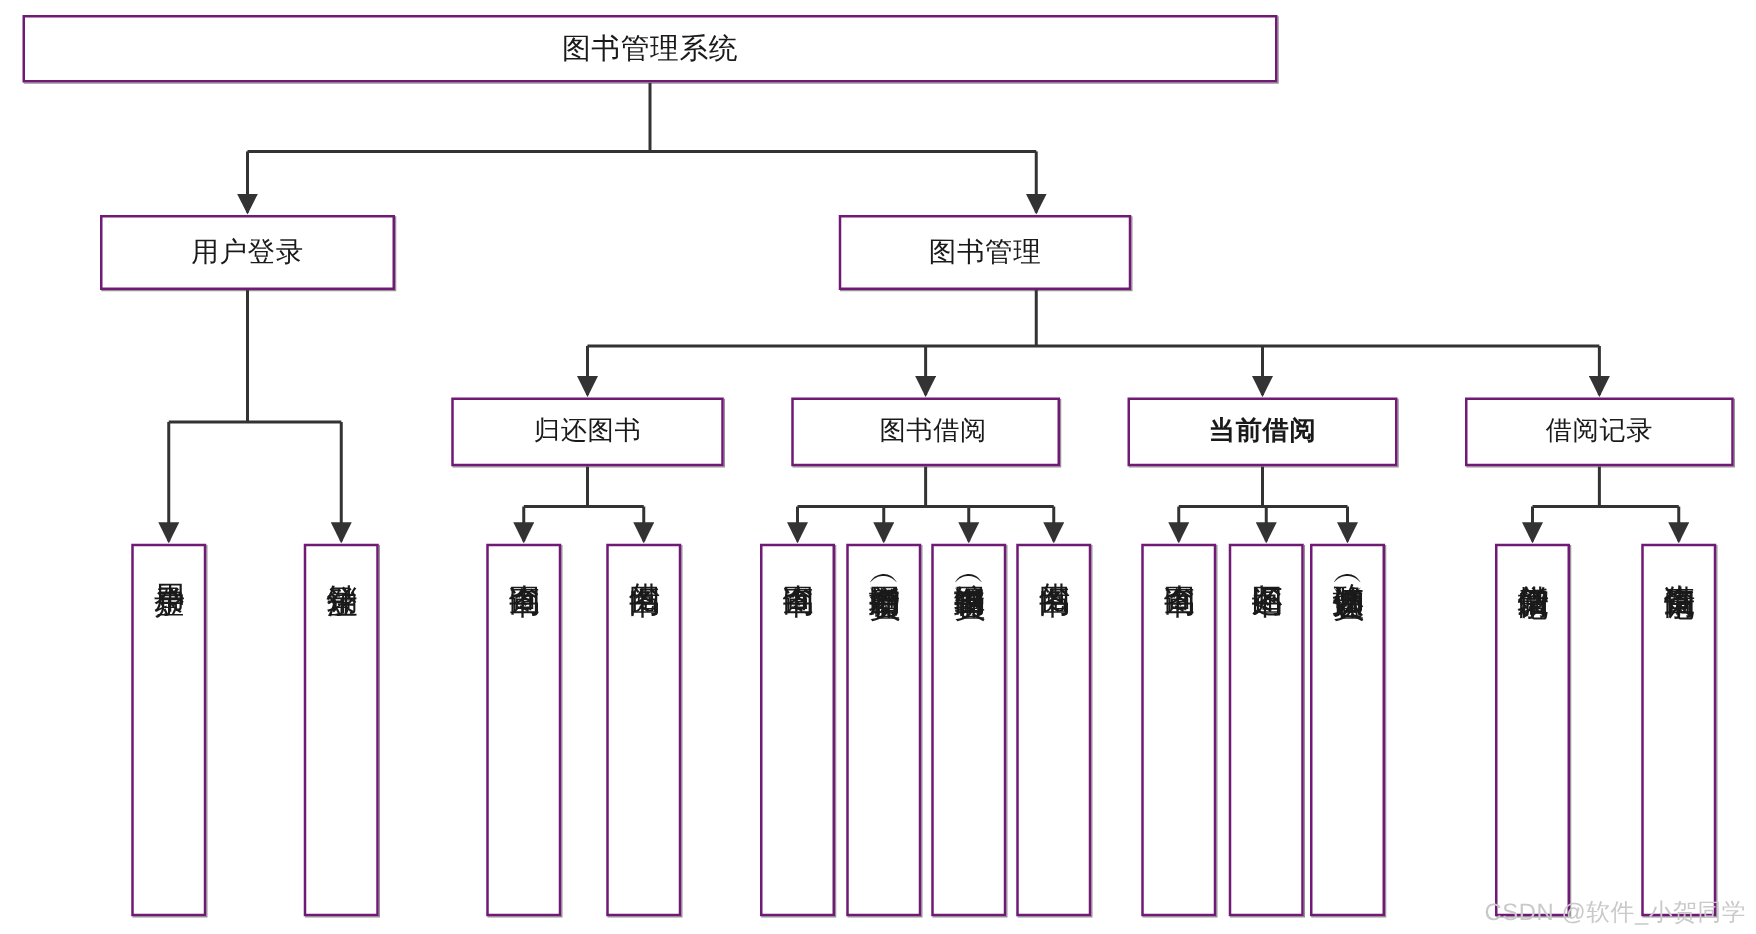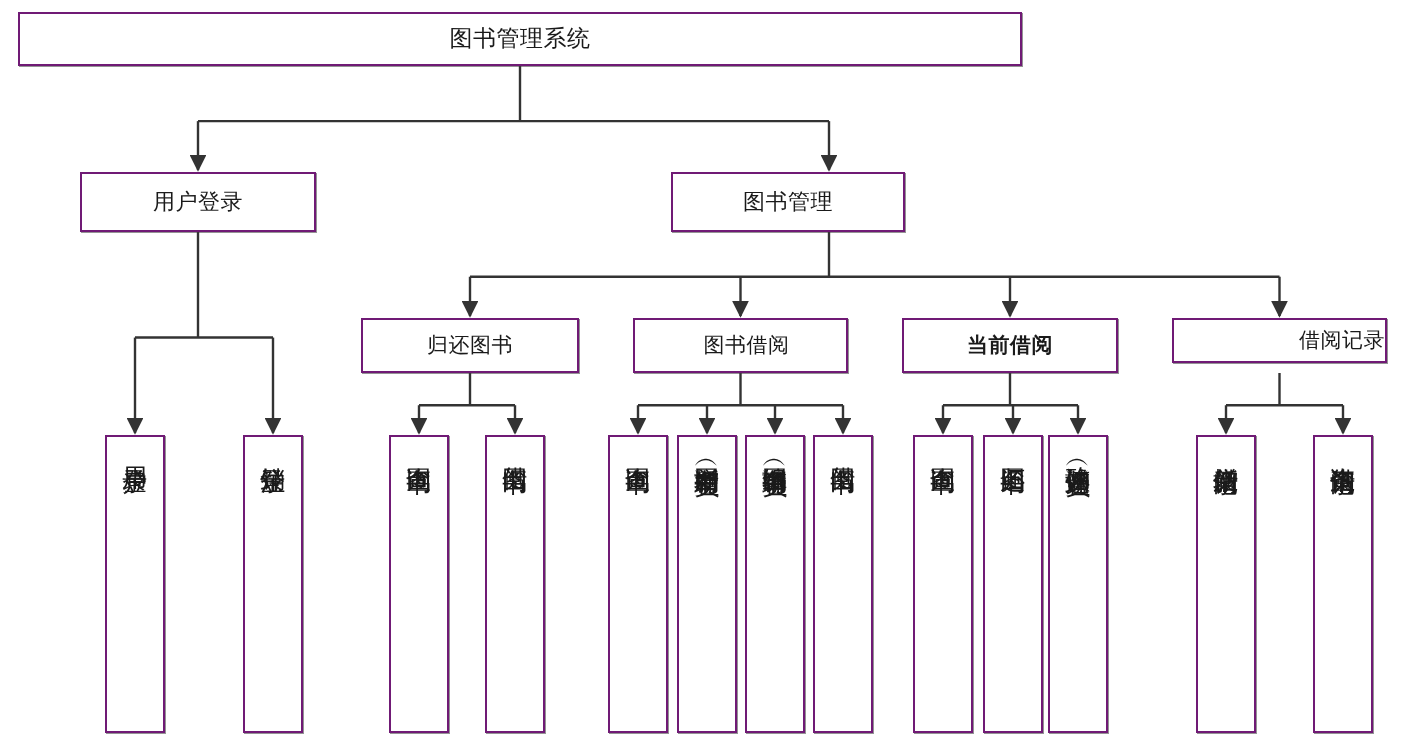--- a/index.html
+++ b/index.html
@@ -131,21 +131,21 @@
       </div>
       <div class="node horizontal level3" style="left: 361px; top: 318px; width: 218px; height: 55px;">
         <span class="node-label">归还图书</span>
       </div>
       <div class="node horizontal level3" style="left: 633px; top: 318px; width: 215px; height: 55px; padding-left: 12px;">
         <span class="node-label">图书借阅</span>
       </div>
       <div class="node horizontal level3" style="left: 902px; top: 318px; width: 216px; height: 55px; font-weight: bold;">
         <span class="node-label">当前借阅</span>
       </div>
-      <div class="node horizontal level3" style="left: 1172px; top: 318px; width: 215px; height: 45px; justify-content: flex-end;">
+      <div class="node horizontal level3" style="left: 1172px; top: 318px; width: 215px; height: 55px;">
         <span class="node-label">借阅记录</span>
       </div>
       <div class="node vertical level4" style="left: 105px; top: 435px; width: 60px; height: 298px;">
         <span class="node-label">用户登录</span>
       </div>
       <div class="node vertical level4" style="left: 243px; top: 435px; width: 60px; height: 298px;">
         <span class="node-label">注销登录</span>
       </div>
       <div class="node vertical level4" style="left: 389px; top: 435px; width: 60px; height: 298px;">
         <span class="node-label">查询图书</span>
@@ -175,13 +175,14 @@
         <span class="node-label">确认归还（管理员）</span>
       </div>
       <div class="node vertical level4" style="left: 1196px; top: 435px; width: 60px; height: 298px;">
         <span class="node-label">新增借阅记录</span>
       </div>
       <div class="node vertical level4" style="left: 1313px; top: 435px; width: 60px; height: 298px;">
         <span class="node-label">查询借阅记录</span>
       </div>
     </div>
 
+  <div class="watermark">CSDN @软件_小贺同学</div>
 </div>
 
 </body></html>

